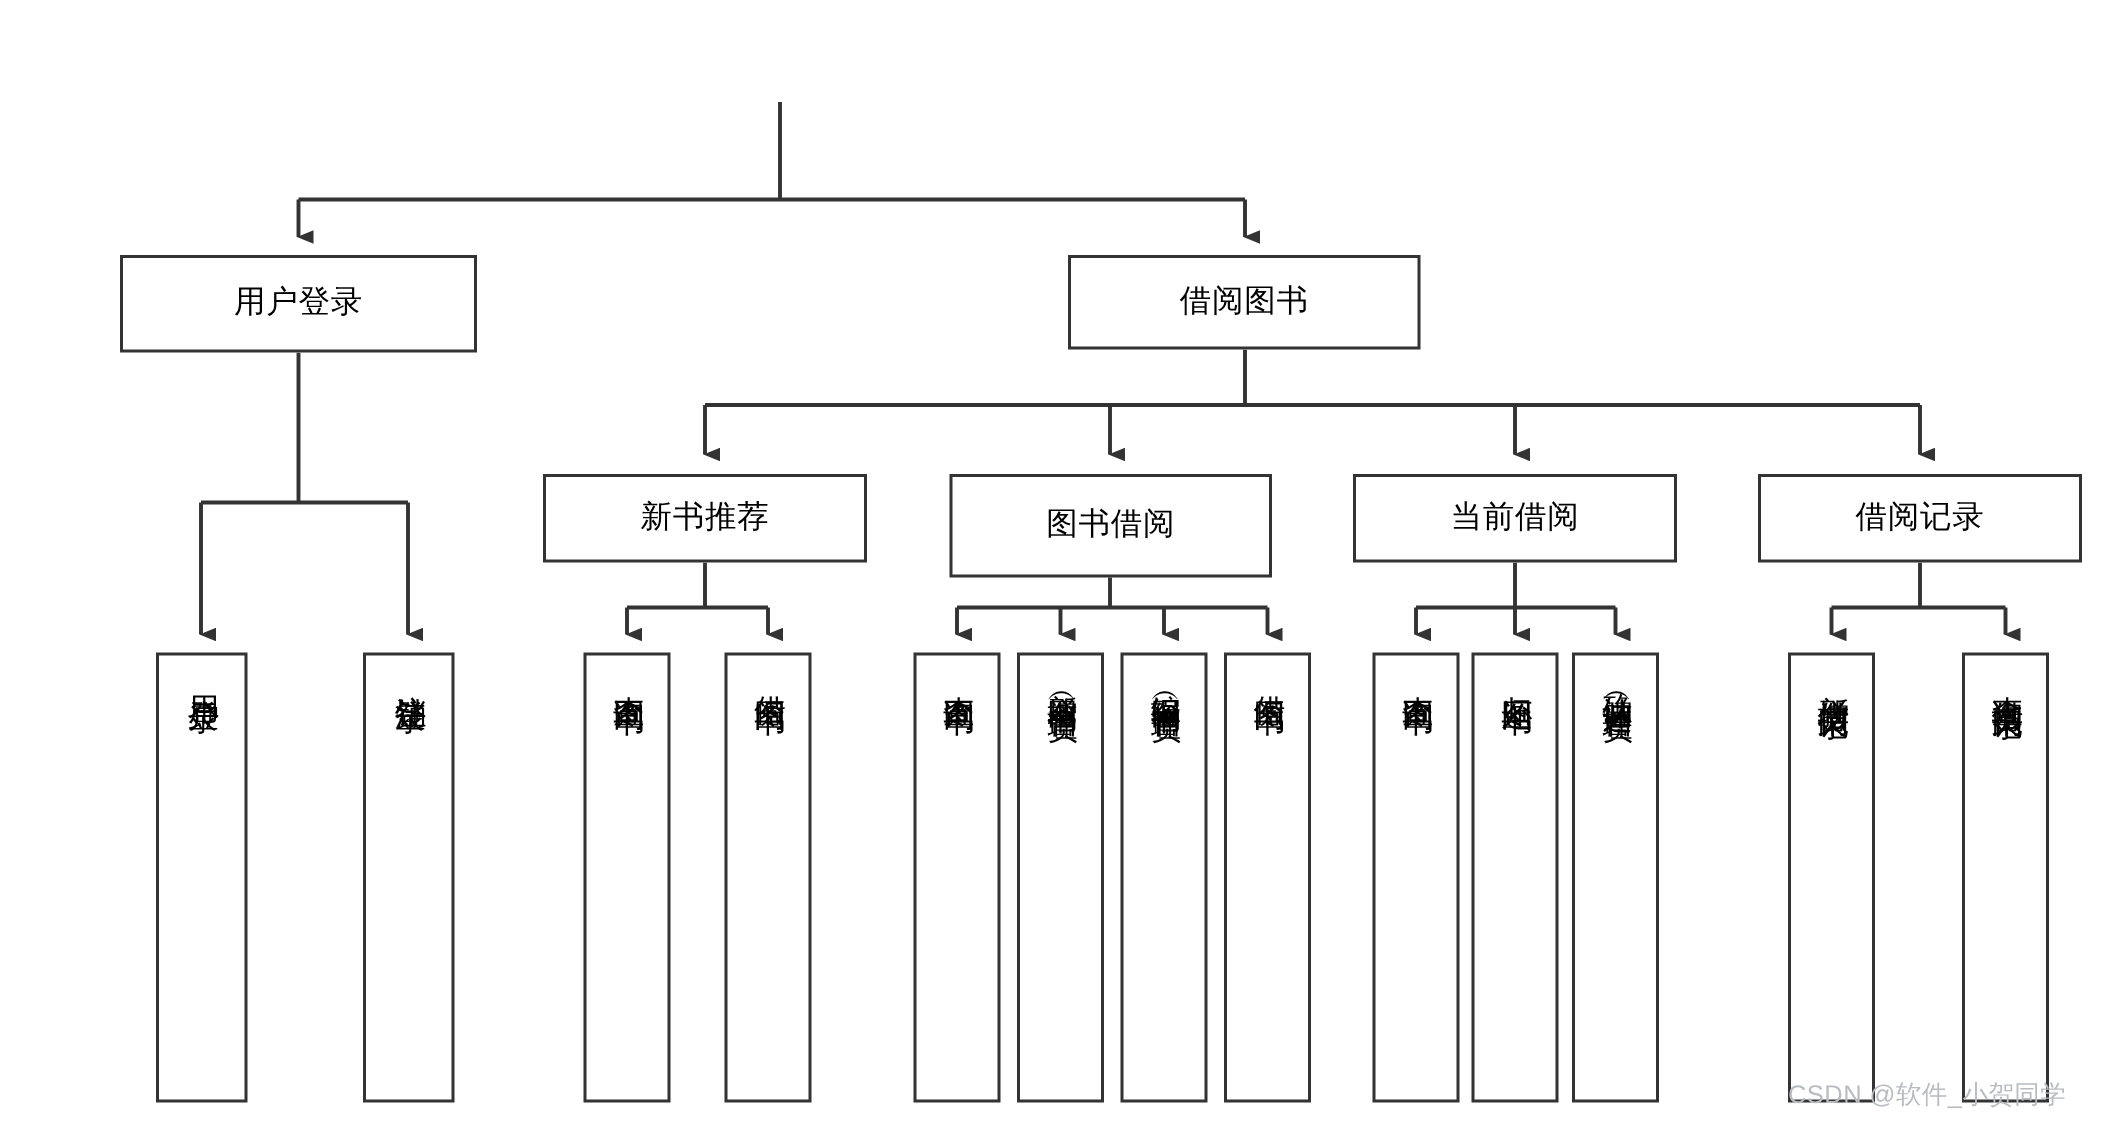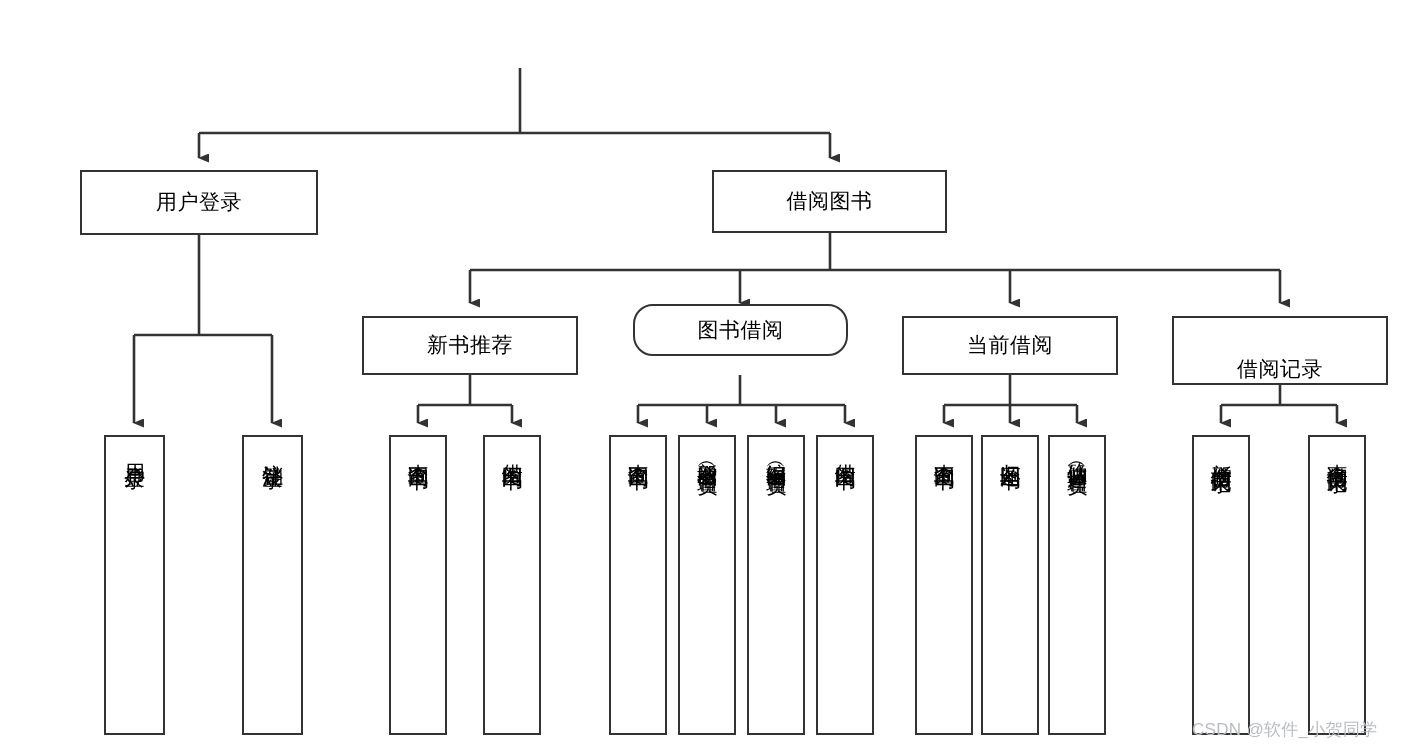--- a/index.html
+++ b/index.html
@@ -134,27 +134,27 @@
   <div class="node horiz" style="left:80px; top:170px; width:238px; height:65px;">
     <span class="label">用户登录</span>
   </div>
   <div class="node horiz" style="left:712px; top:170px; width:235px; height:63px;">
     <span class="label">借阅图书</span>
   </div>
 
   <div class="node horiz" style="left:362px; top:316px; width:216px; height:59px;">
     <span class="label">新书推荐</span>
   </div>
-  <div class="node horiz" style="left:633px; top:304px; width:215px; height:52px;border-radius:20px;">
+  <div class="node horiz" style="left:633px; top:316px; width:215px; height:69px;">
     <span class="label">图书借阅</span>
   </div>
   <div class="node horiz" style="left:902px; top:316px; width:216px; height:59px;">
     <span class="label">当前借阅</span>
   </div>
-  <div class="node horiz" style="left:1172px; top:316px; width:216px; height:69px;align-items:flex-end;">
+  <div class="node horiz" style="left:1172px; top:316px; width:216px; height:59px;">
     <span class="label">借阅记录</span>
   </div>
 
   <div class="node vert" style="left:104px; top:435px; width:61px; height:300px;">
     <span class="label">用户登录</span>
   </div>
   <div class="node vert" style="left:242px; top:435px; width:61px; height:300px;">
     <span class="label">注销登录</span>
   </div>
 

